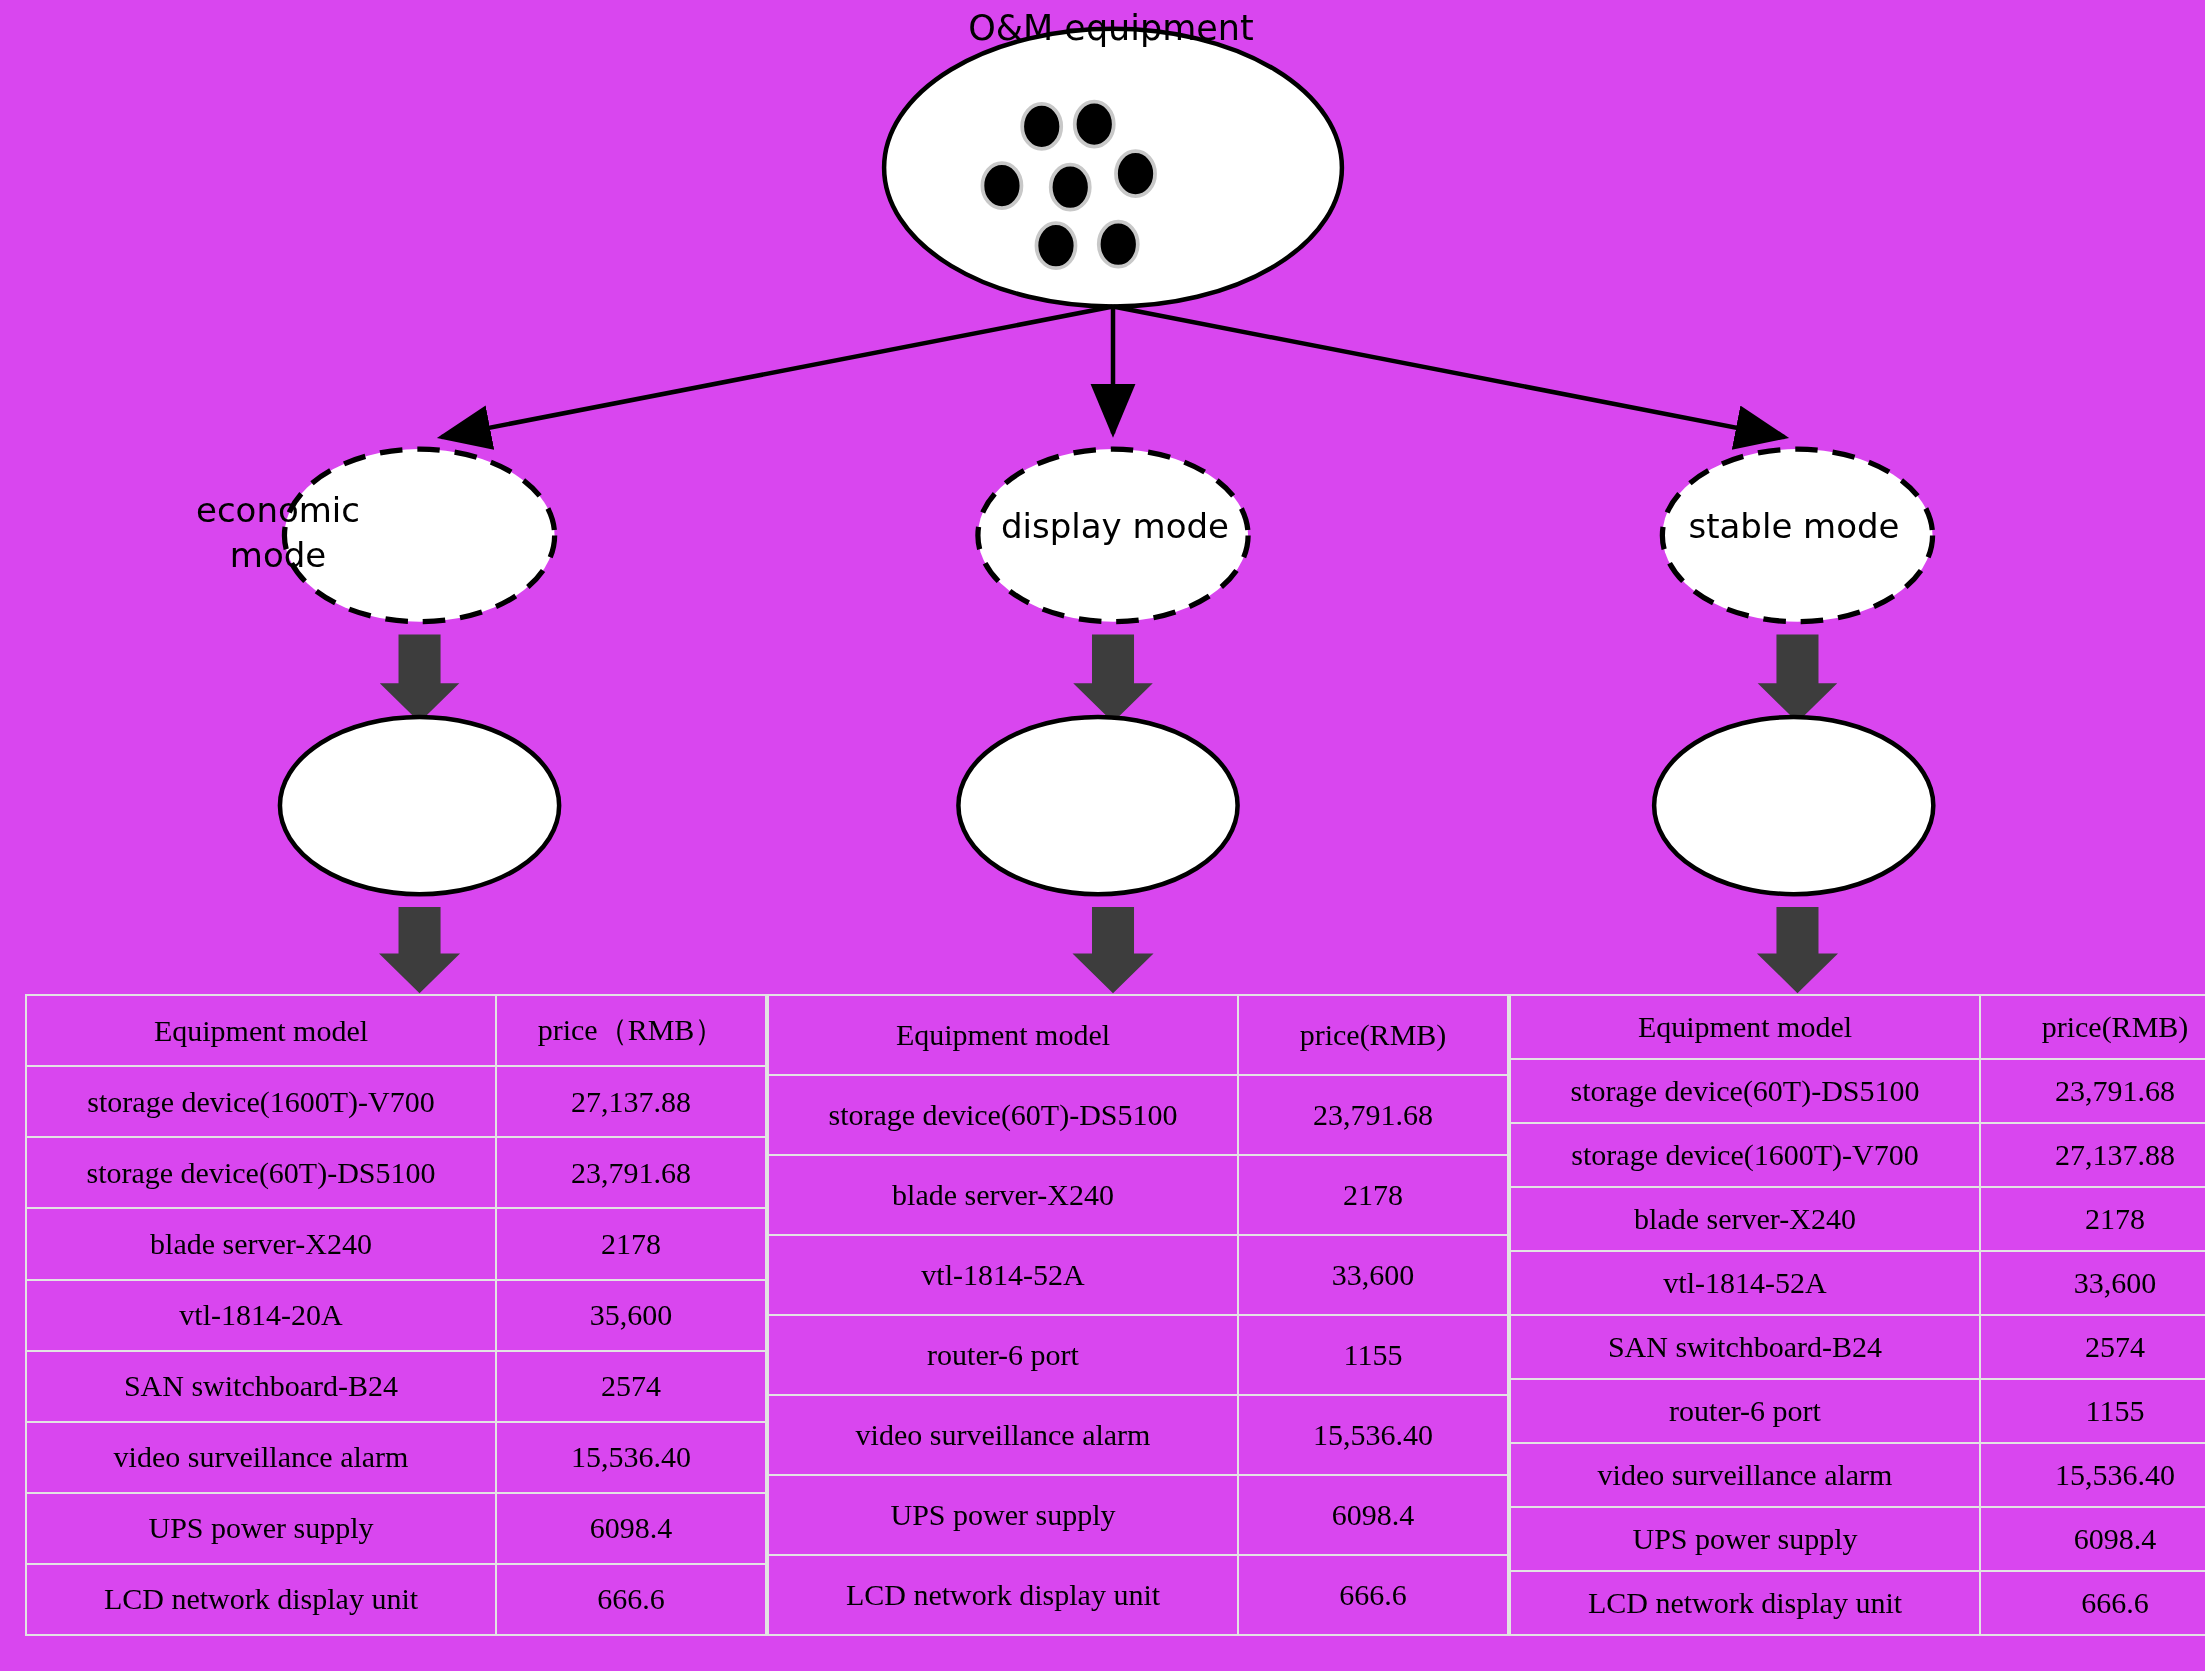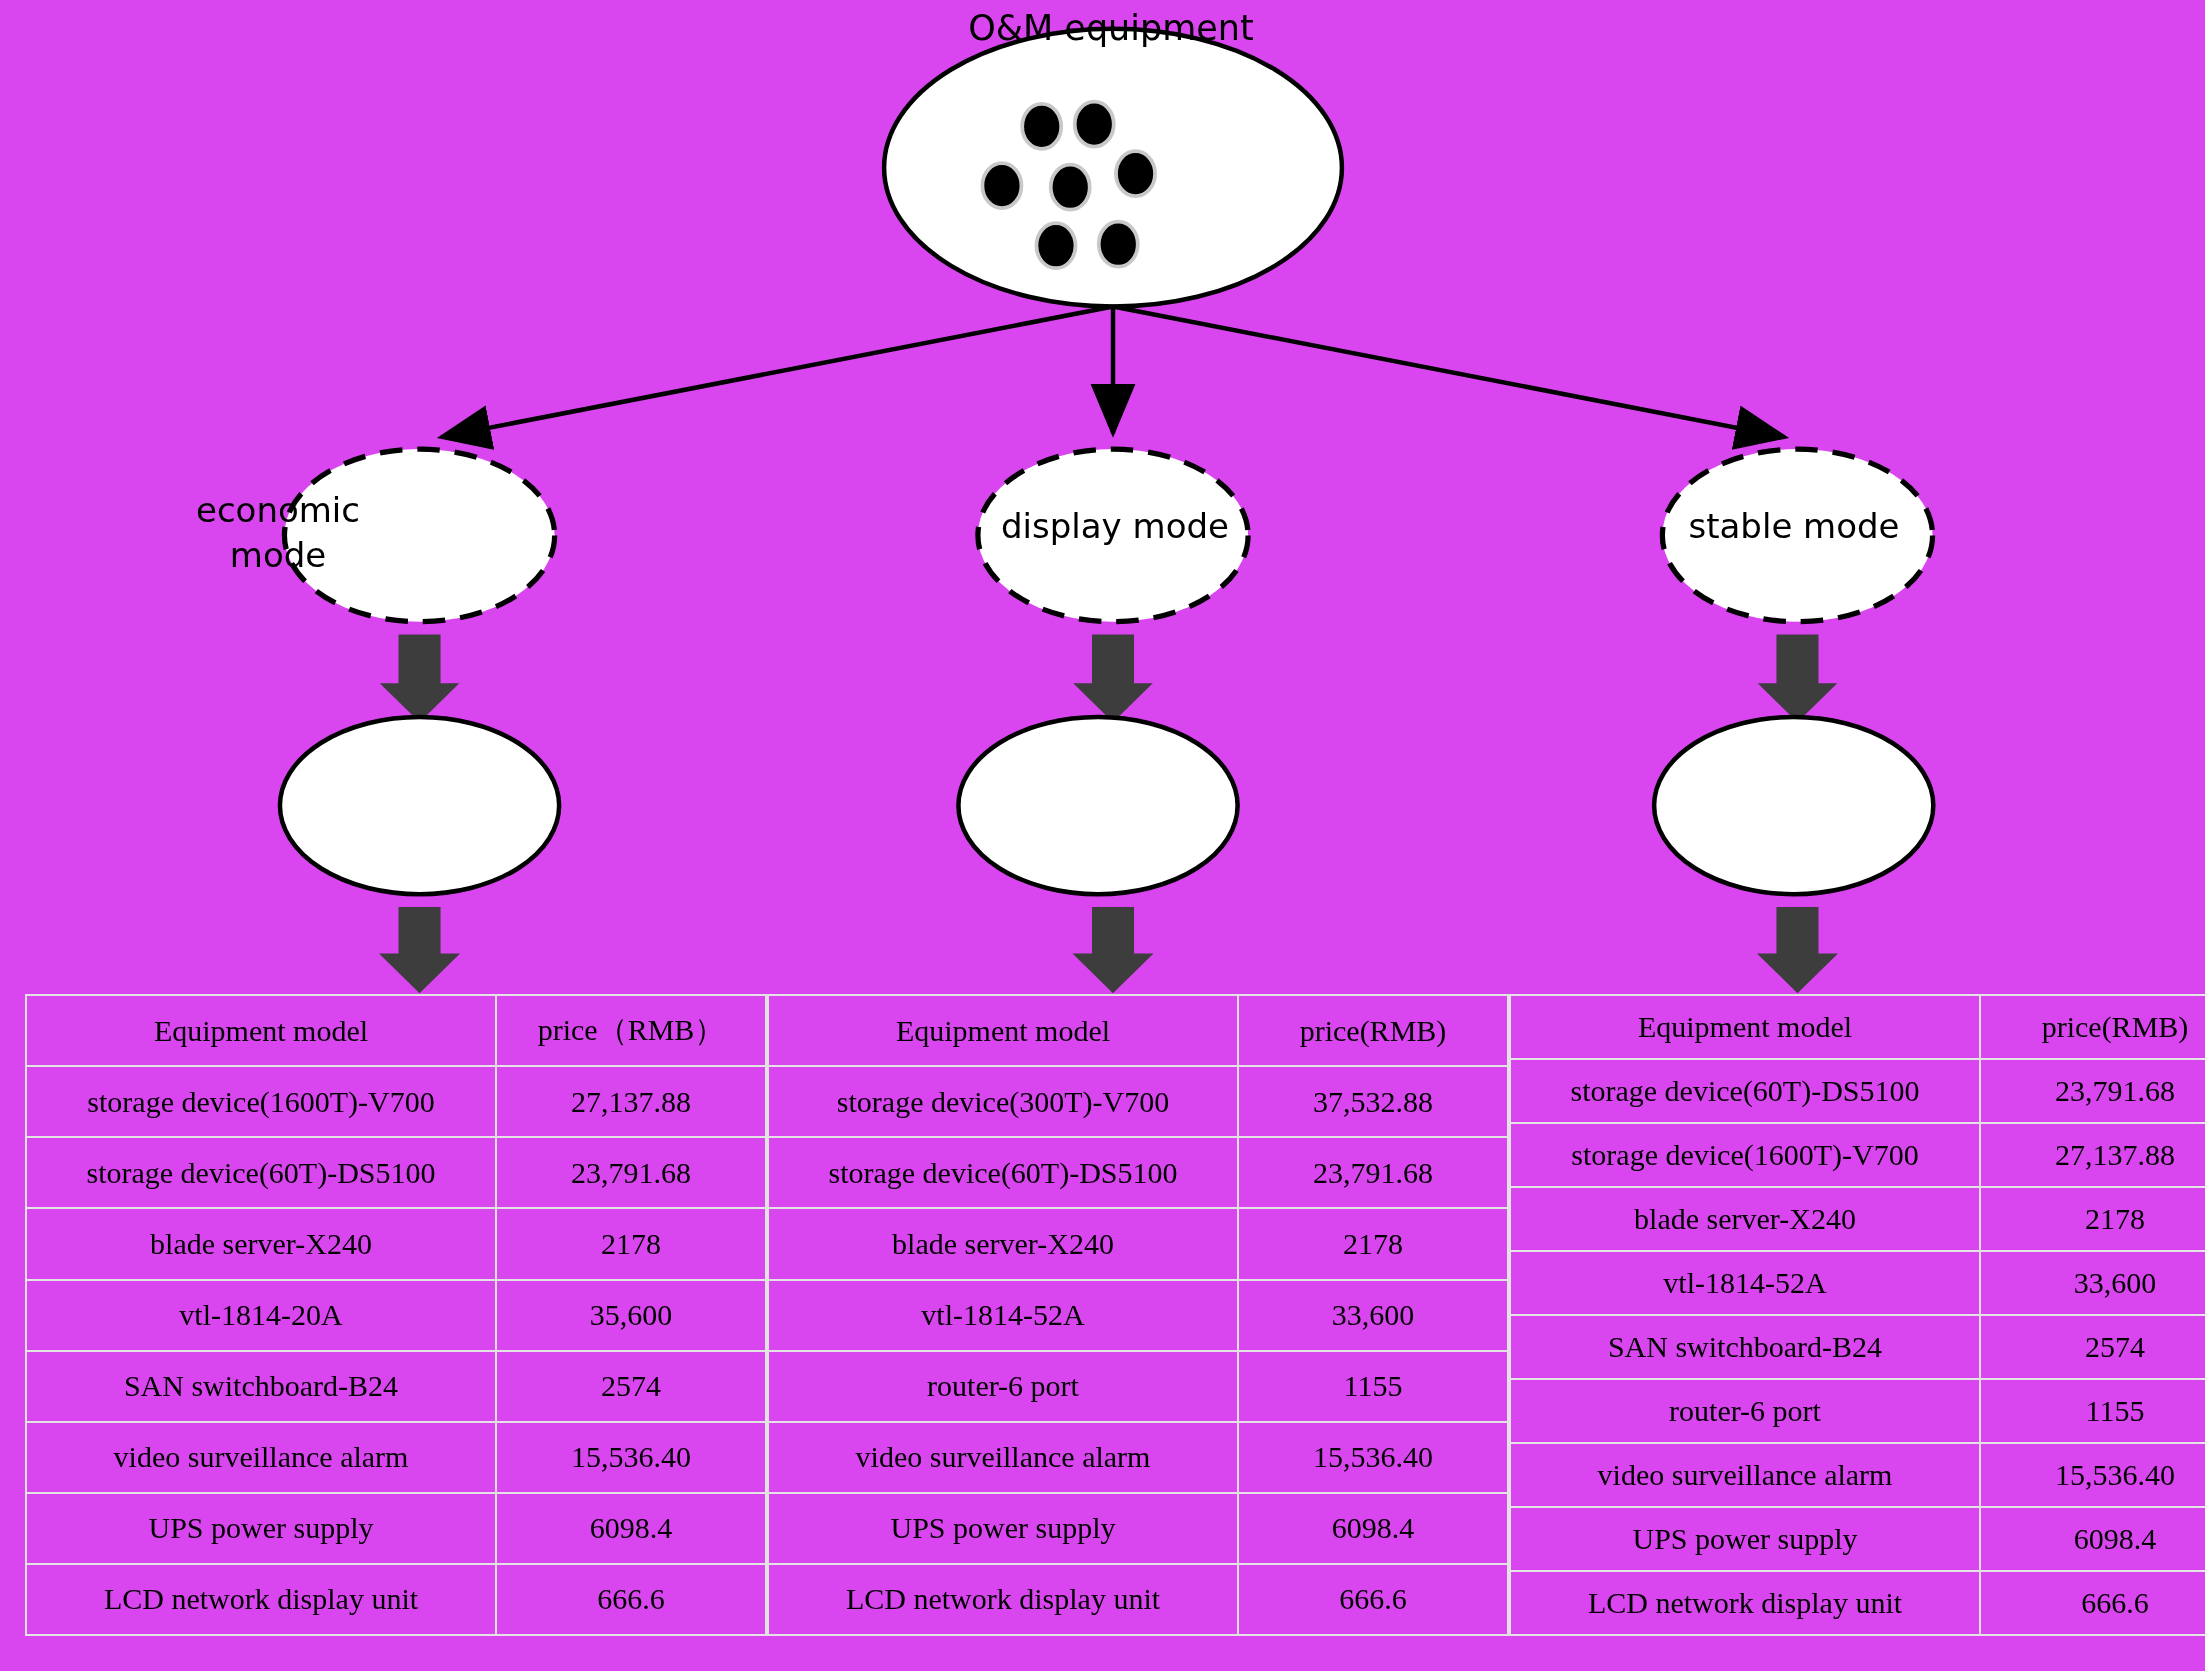--- a/index.html
+++ b/index.html
@@ -193,24 +193,20 @@
       </tbody>
     </table>
 
     <table class="mode-table t1">
       <tbody>
         <tr>
           <td class="c-model">Equipment model</td>
           <td class="c-price">price(RMB)</td>
         </tr>
         <tr>
-          <td class="c-model">storage device(300T)-V700</td>
-          <td class="c-price">37,532.88</td>
-        </tr>
-        <tr>
           <td class="c-model">storage device(60T)-DS5100</td>
           <td class="c-price">23,791.68</td>
         </tr>
         <tr>
           <td class="c-model">blade server-X240</td>
           <td class="c-price">2178</td>
         </tr>
         <tr>
           <td class="c-model">vtl-1814-52A</td>
           <td class="c-price">33,600</td>

